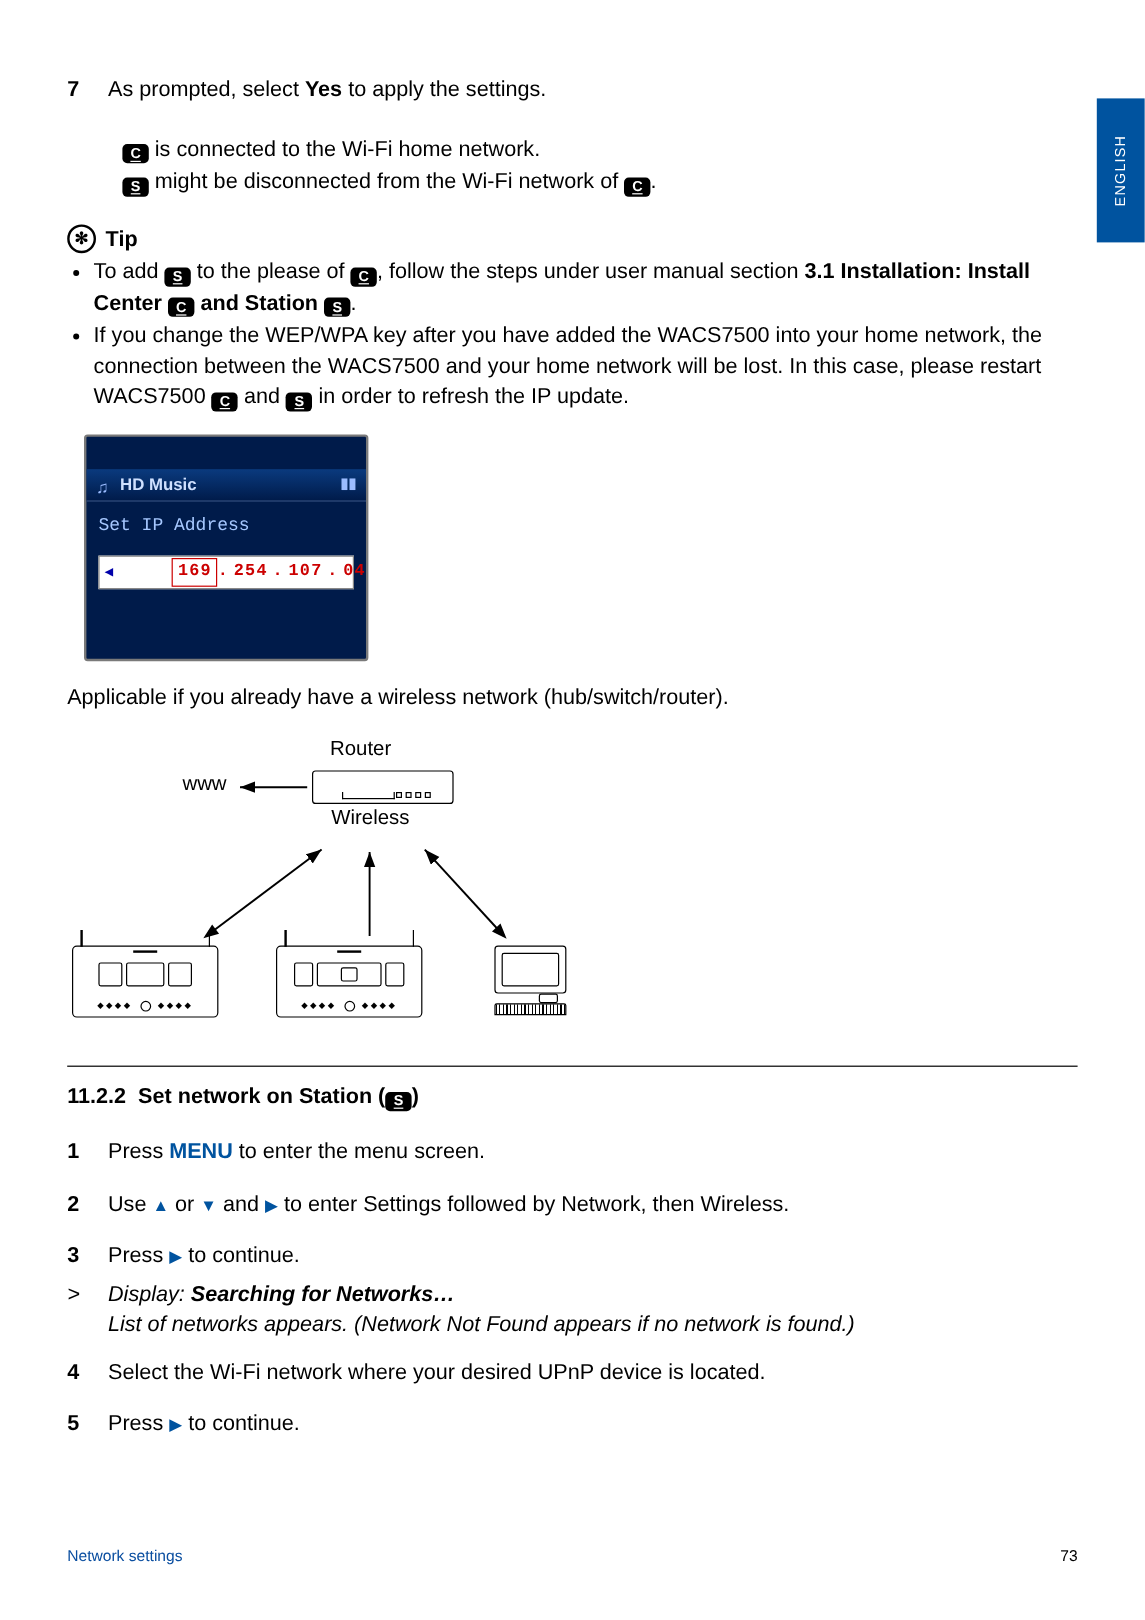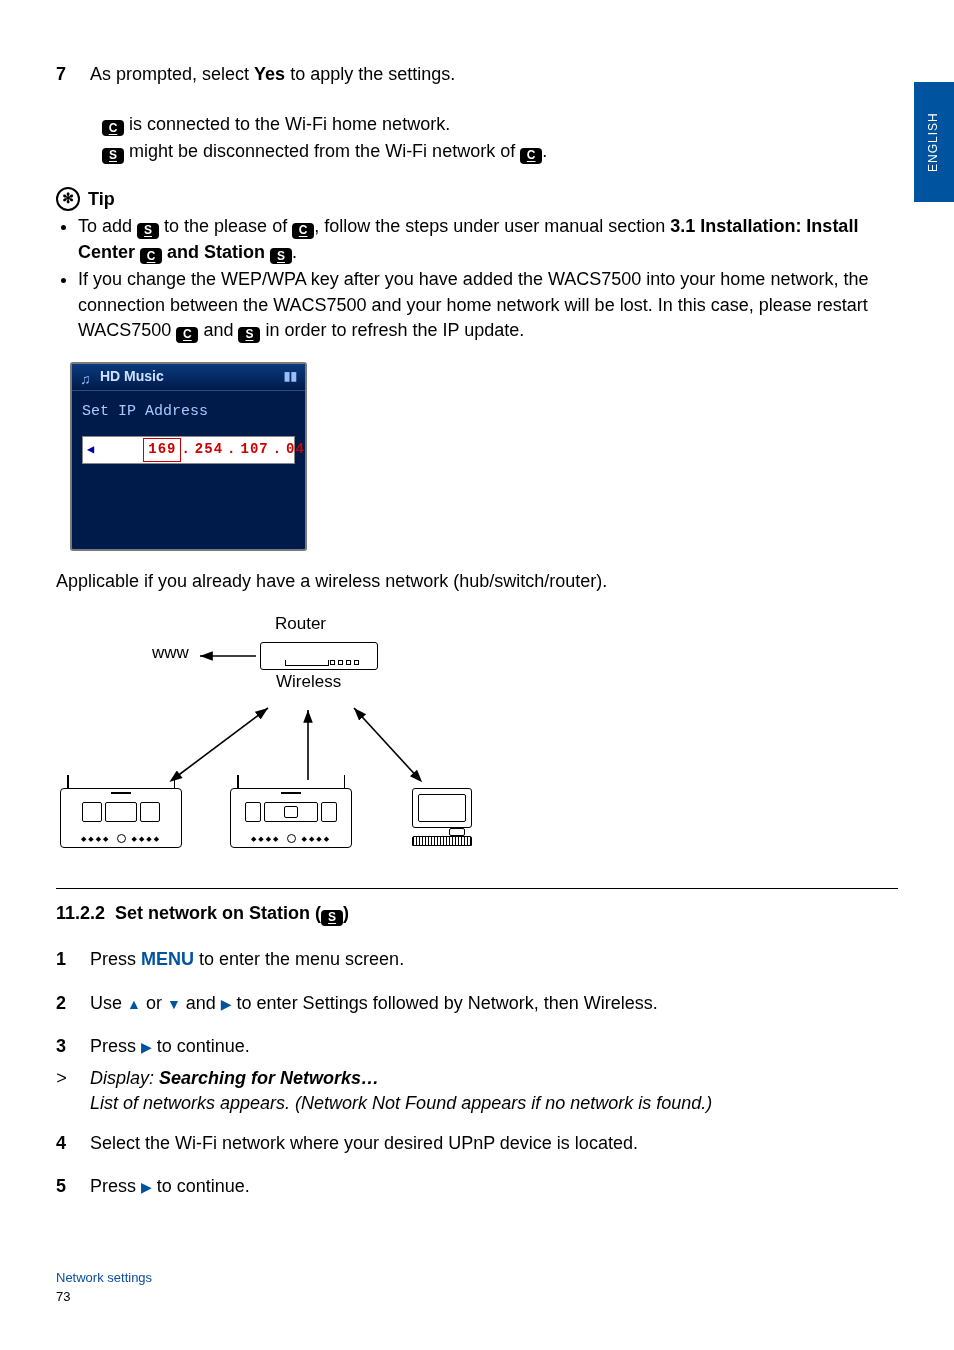--- a/index.html
+++ b/index.html
@@ -98,20 +98,21 @@
     background: linear-gradient(#0a3a7e, #001b4a);
     display: flex;
     align-items: center;
     padding: 0 8px;
     font-size: 14px;
     font-weight: bold;
     font-family: Arial, sans-serif;
     color: #cfe0ff;
     border-bottom: 1px solid #334e7e;
     justify-content: space-between;
+    margin-top: 27px;
   }
   .lcd-titlebar .left { display: flex; align-items: center; gap: 6px; }
   .lcd-note {
     width: 14px; height: 14px;
     display: inline-block;
     position: relative;
   }
   .lcd-note::before {
     content: "♫"; color: #9bbcff; font-size: 14px;
   }
@@ -251,21 +252,20 @@
   .result-row .gt { width:34px; flex-shrink:0; }
   .result-row .txt { flex:1; }
 
   .footer {
     position: absolute;
     bottom: 44px;
     left: 56px; right: 56px;
     display: flex;
     justify-content: space-between;
     font-size: 13px;
-    flex-direction: column;
   }
   .footer .left { color:#0a4ea0; }
 </style>
 </head>
 <body>
 
 <div class="lang-tab">ENGLISH</div>
 
 <div class="page">
 

